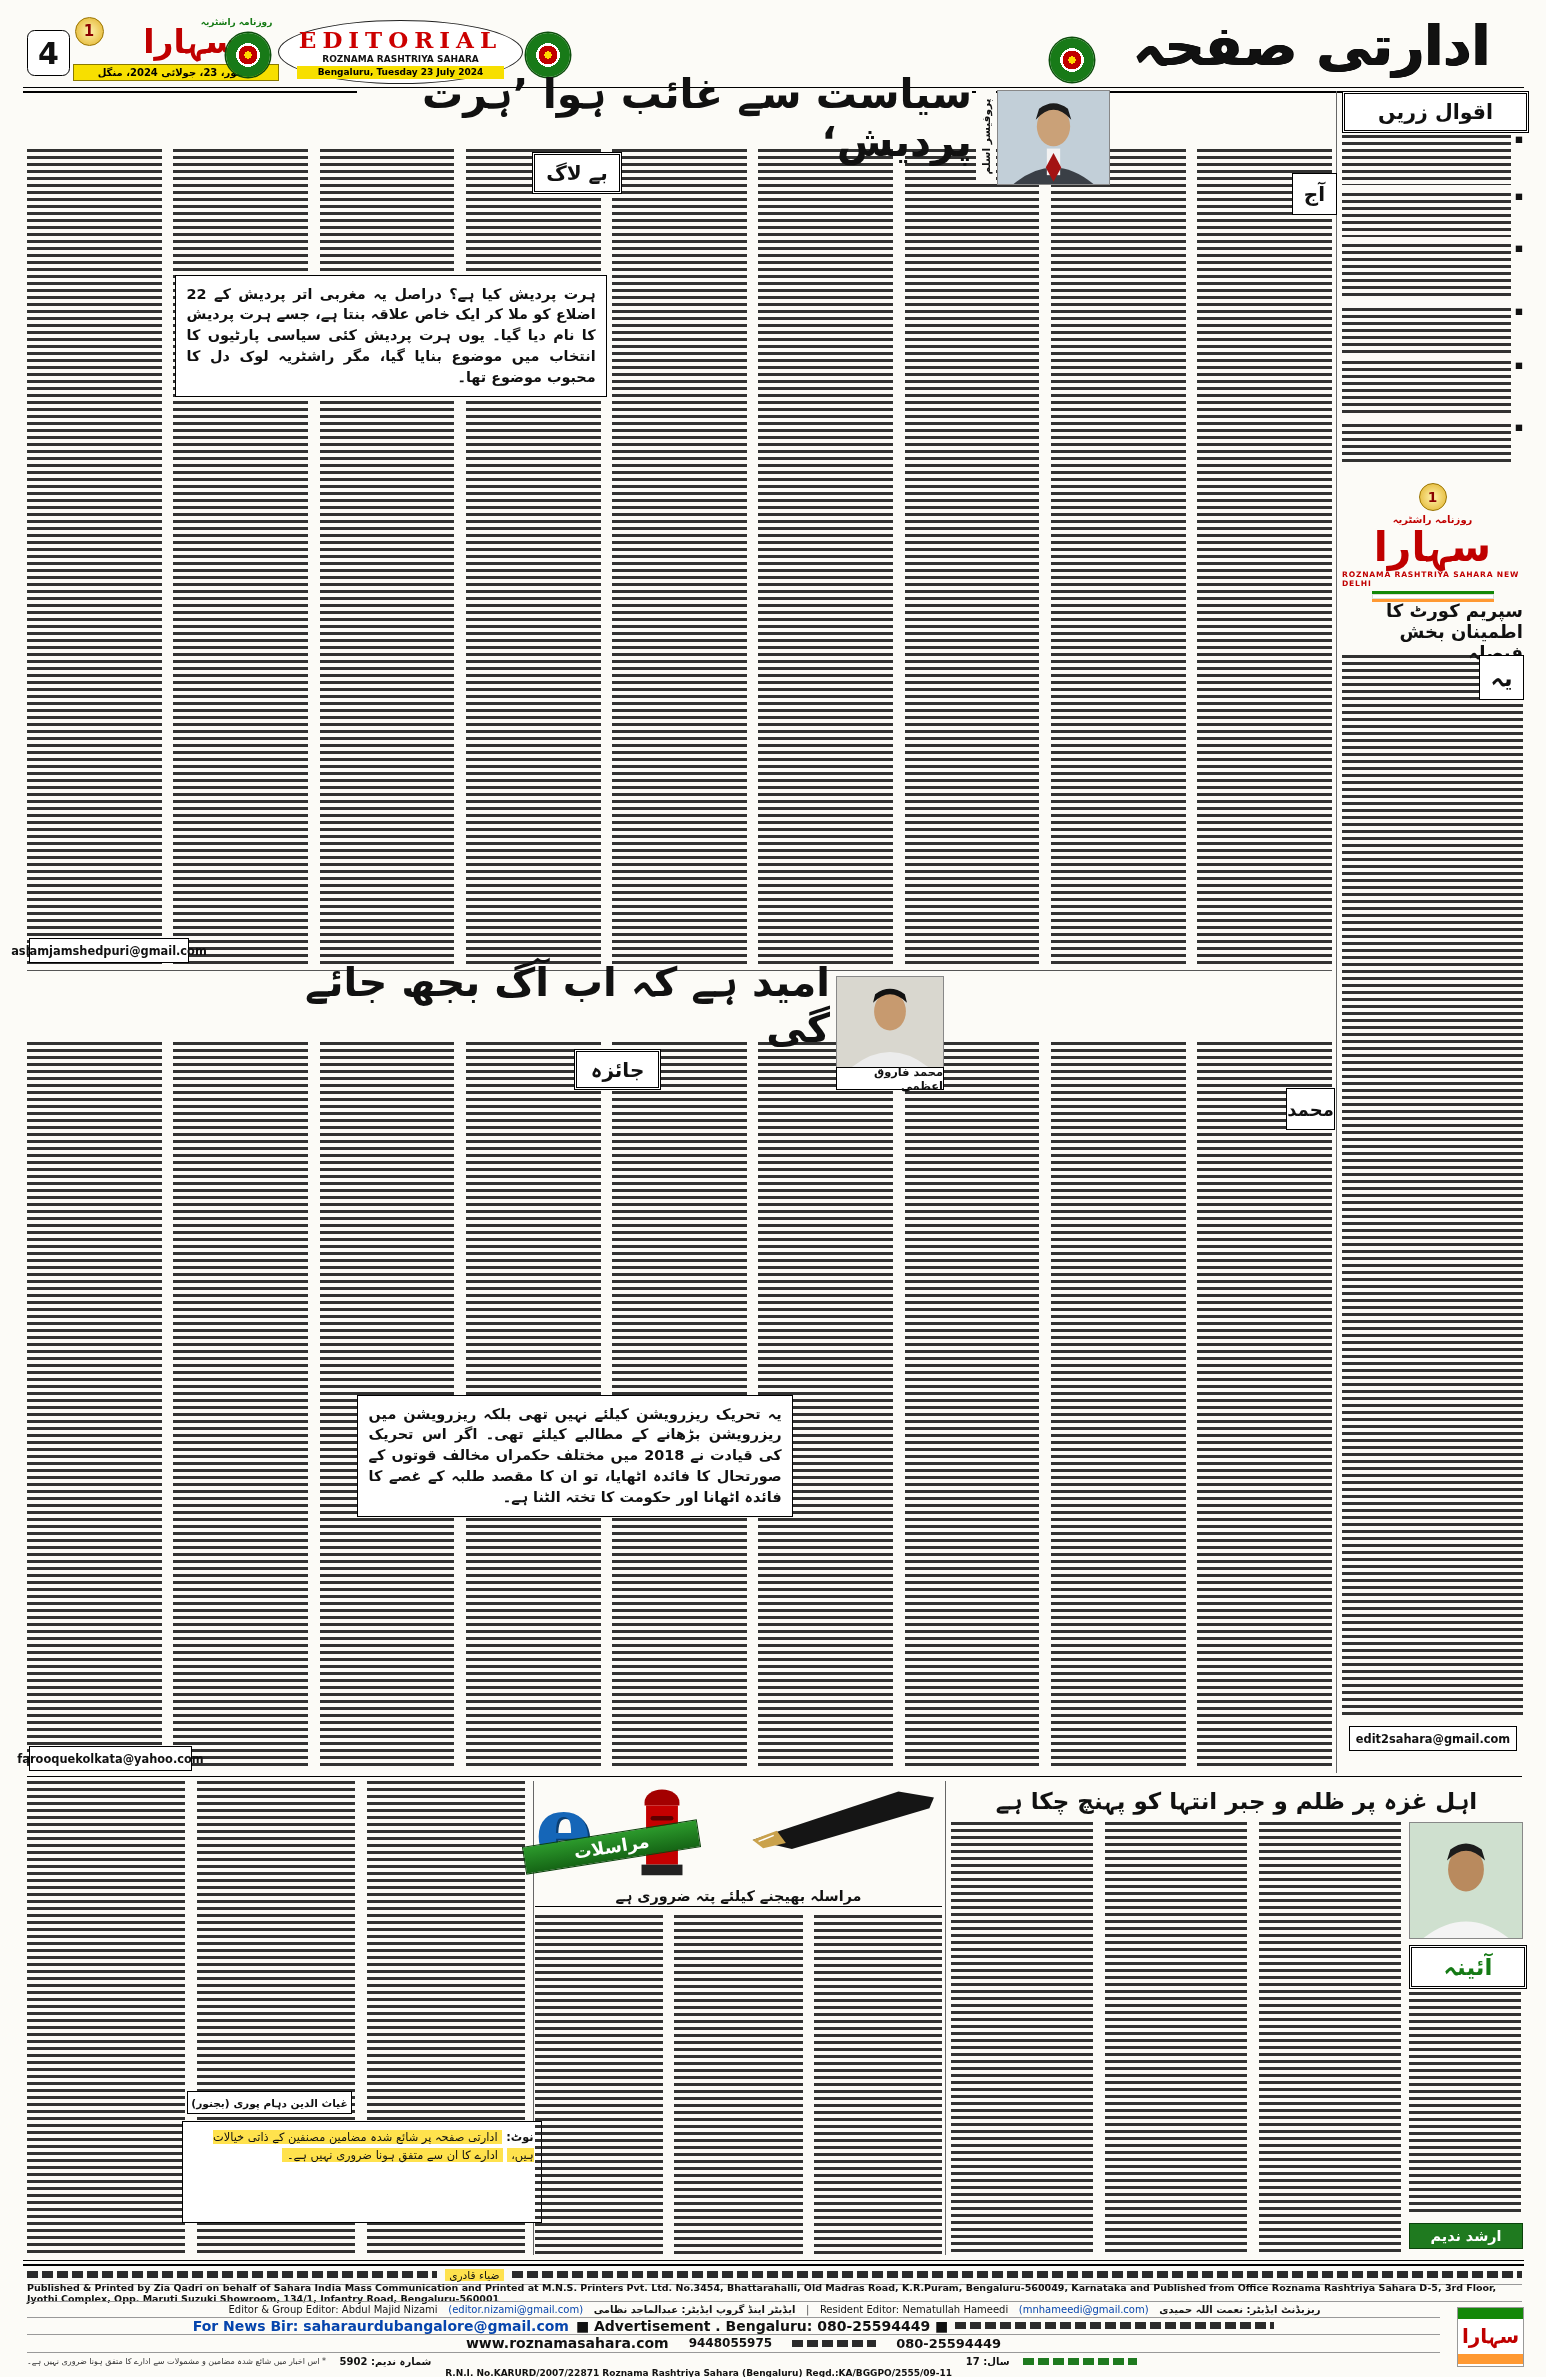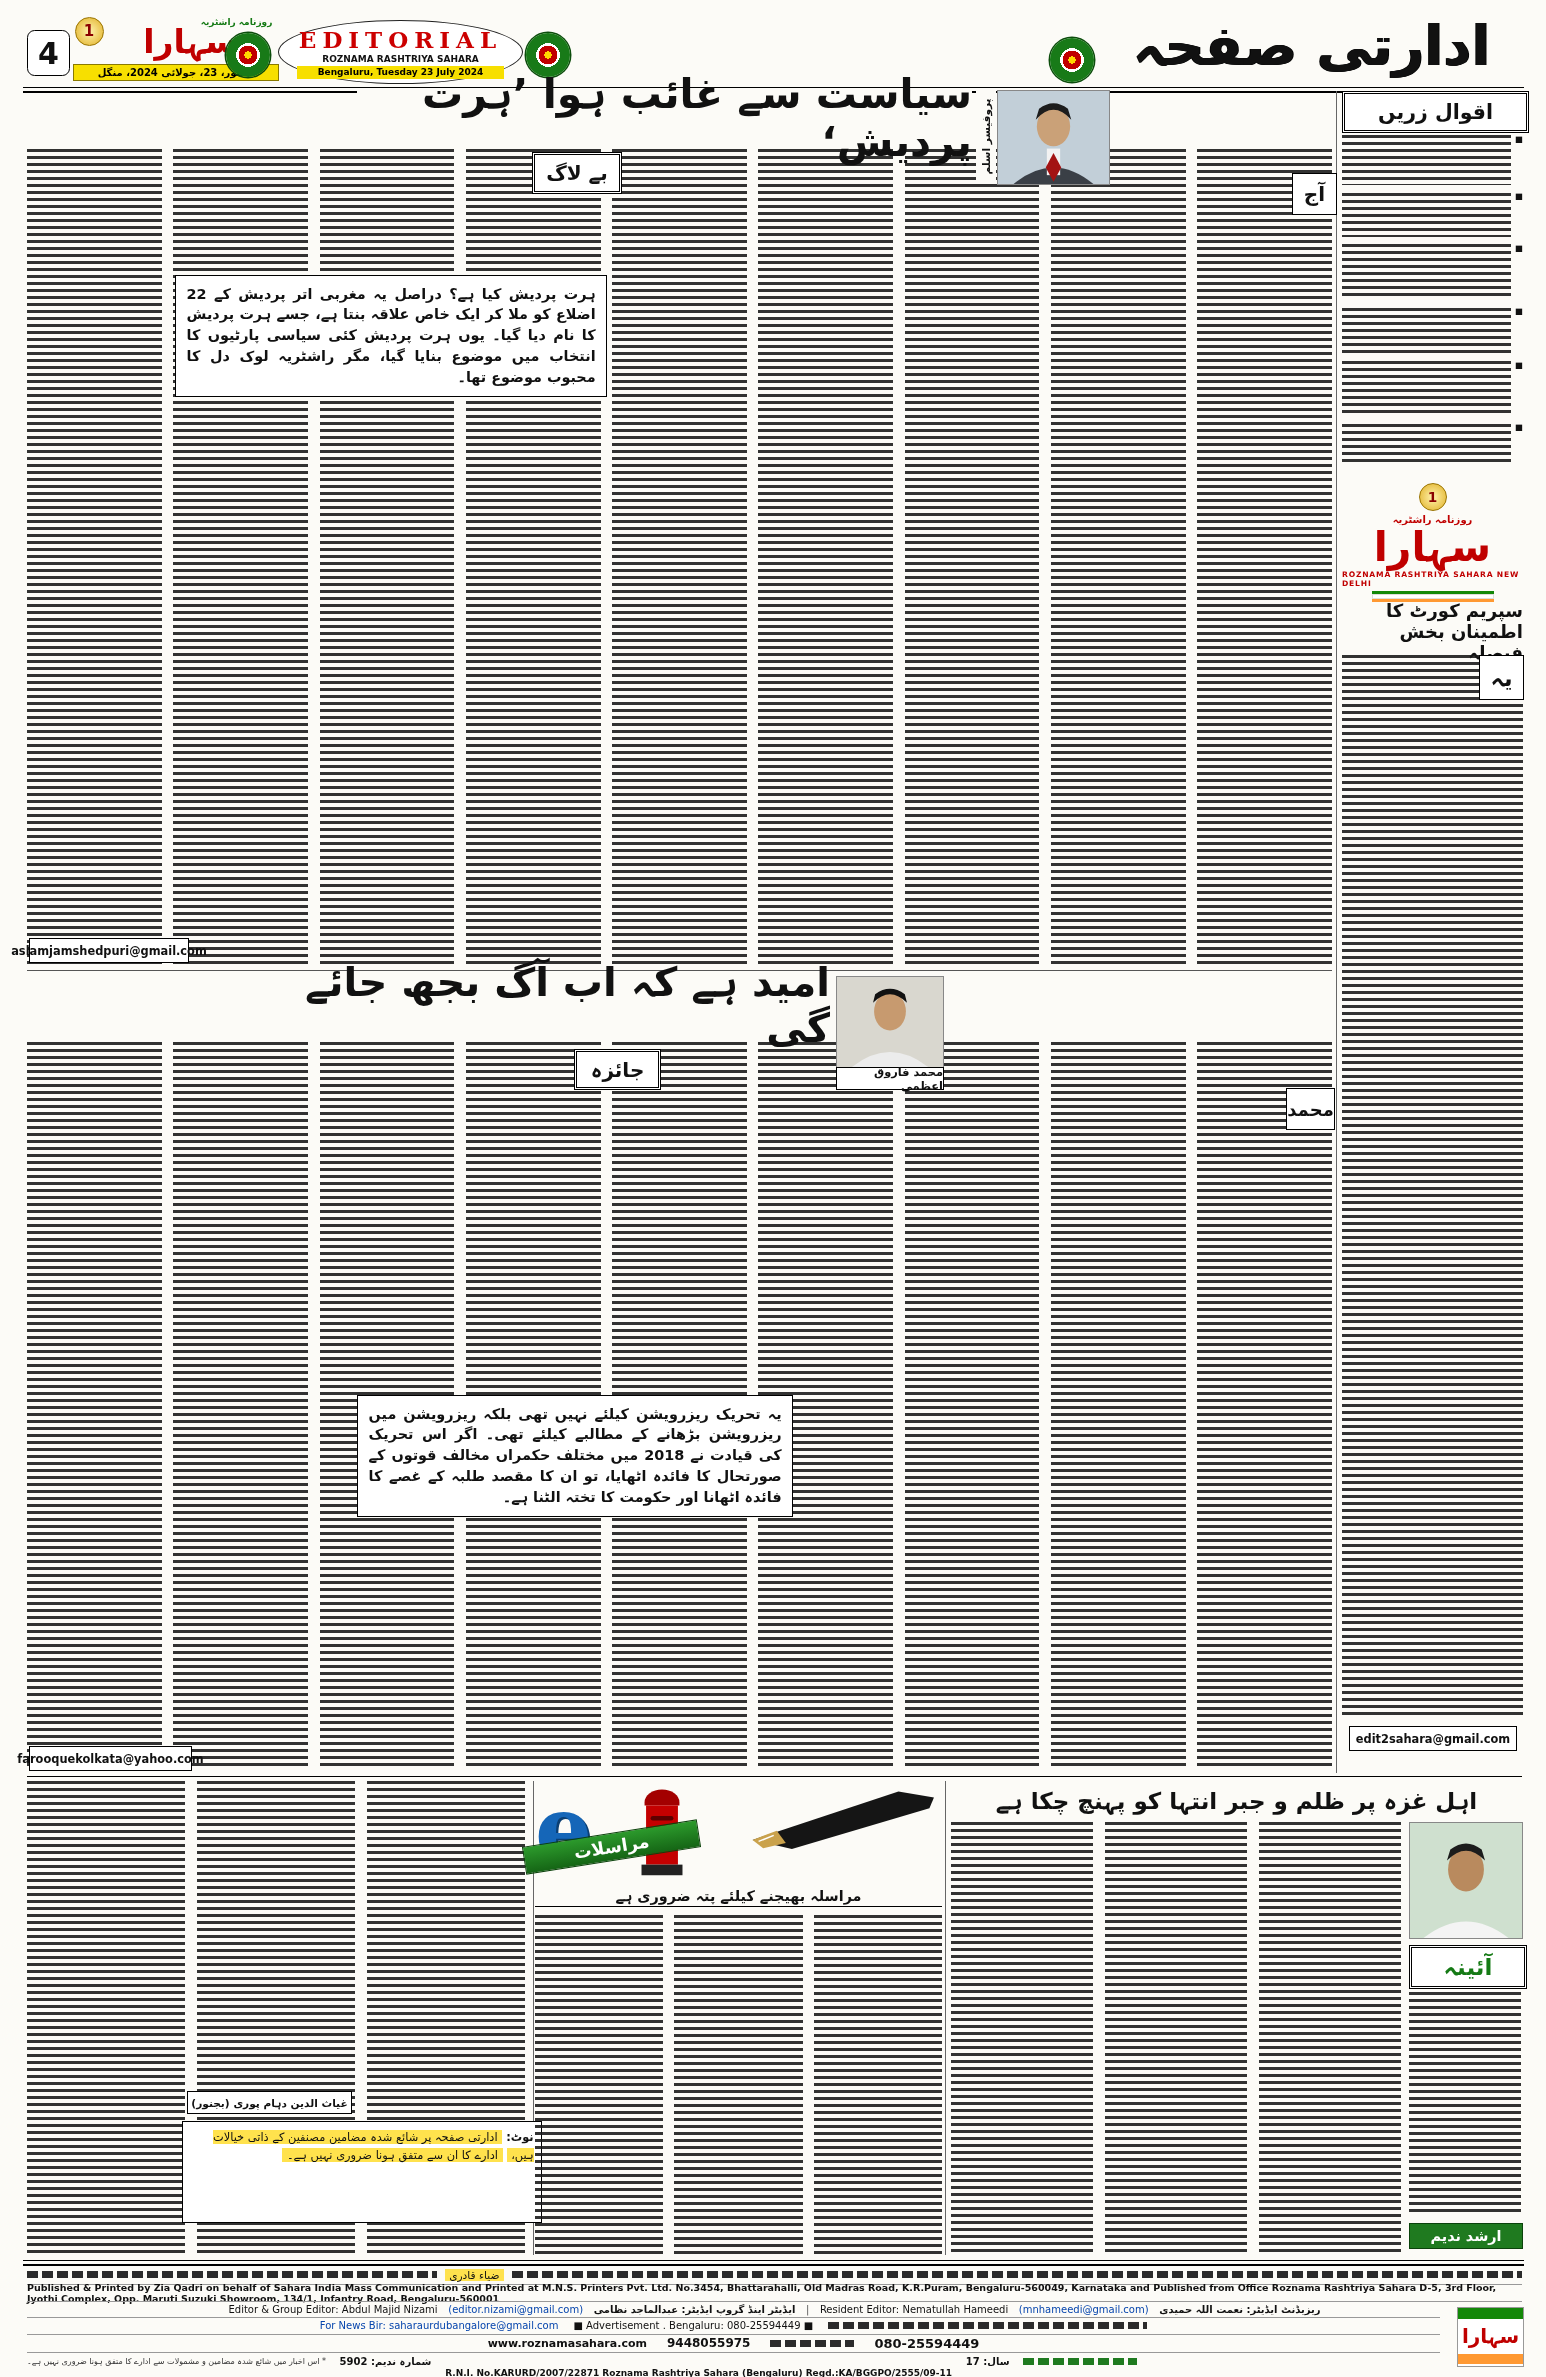--- a/index.html
+++ b/index.html
@@ -266,28 +266,28 @@
   <div class="abs ctr" style="left:27px;top:2301px;width:1495px;height:15px;gap:10.6px;font-size:10px;border-top:0.8px solid #999;">
     <span>Editor &amp; Group Editor: Abdul Majid Nizami</span>
     <span class="blue">(editor.nizami@gmail.com)</span>
     <span class="rtl b">ایڈیٹر اینڈ گروپ ایڈیٹر: عبدالماجد نظامی</span>
     <span style="color:#555;">|</span>
     <span>Resident Editor: Nematullah Hameedi</span>
     <span class="blue">(mnhameedi@gmail.com)</span>
     <span class="rtl b">ریزیڈنٹ ایڈیٹر: نعمت اللہ حمیدی</span>
   </div>
 
-  <div class="abs ctr" style="left:27px;top:2317px;width:1413px;height:15px;gap:15px;font-size:10px;font-weight:normal;border-top:0.8px solid #999;">
+  <div class="abs ctr" style="left:27px;top:2317px;width:1413px;height:15px;gap:7px;font-size:14px;font-weight:bold;border-top:0.8px solid #999;">
     <span class="blue">For News Bir: saharaurdubangalore@gmail.com</span>
     <span>■ Advertisement . Bengaluru: 080-25594449 ■</span>
     <div class="sim-bar" style="width:319px;"></div>
   </div>
 
   <div class="abs ctr" style="left:27px;top:2334px;width:1413px;height:16.7px;gap:20px;border-top:0.8px solid #999;">
-    <span style="font-size:11px;font-weight:bold;">www.roznamasahara.com</span>
+    <span style="font-size:14px;font-weight:bold;">www.roznamasahara.com</span>
     <span style="font-size:12px;font-weight:bold;">9448055975</span>
     <div class="sim-bar" style="width:84px;"></div>
     <span style="font-size:13px;font-weight:bold;">080-25594449</span>
   </div>
 
   <div class="abs" style="left:27px;top:2352px;width:1413px;height:16.7px;display:flex;align-items:center;gap:13.7px;border-top:0.8px solid #999;">
     <span style="font-size:8px;color:#333;" class="rtl">* اس اخبار میں شائع شدہ مضامین و مشمولات سے ادارے کا متفق ہونا ضروری نہیں ہے۔</span>
     <span class="rtl b" style="font-size:10px;">
       <span>شمارہ ندیم:</span> <span>5902</span>
     </span>

